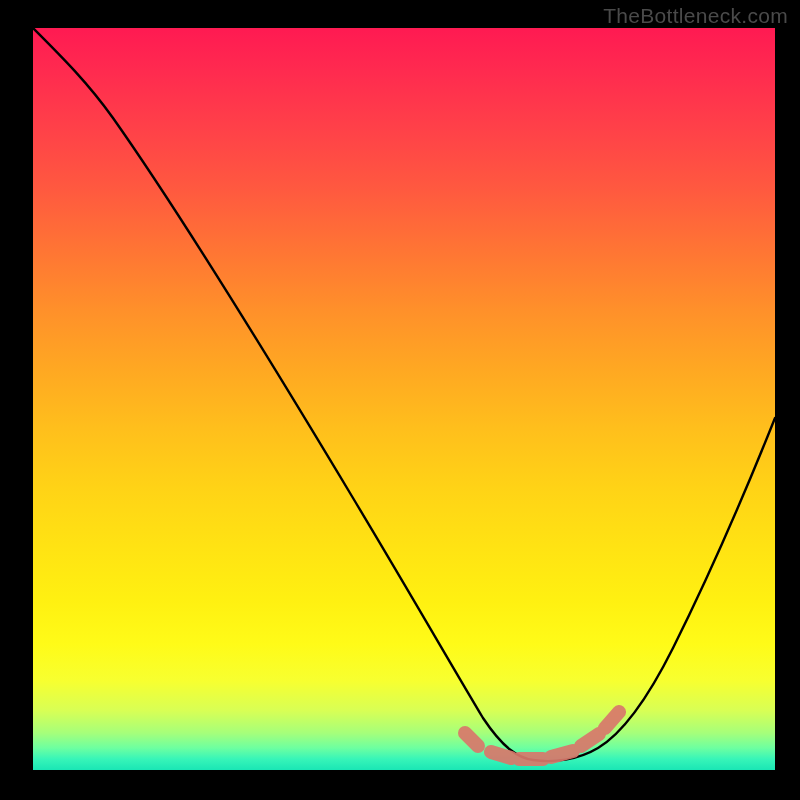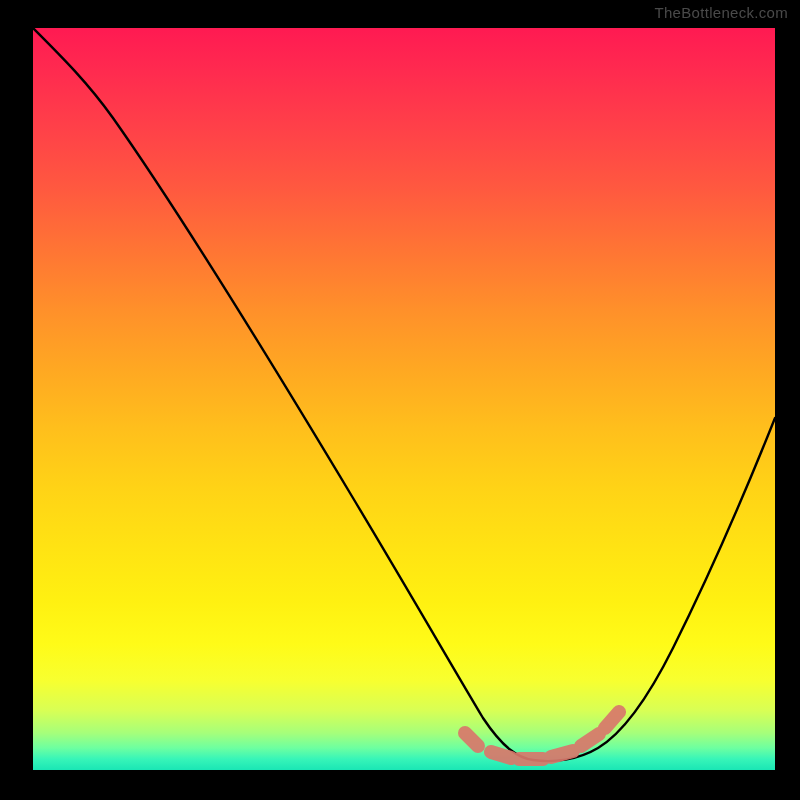--- a/index.html
+++ b/index.html
@@ -15,21 +15,21 @@
     position: relative;
     width: 800px;
     height: 800px;
     background: #000;
   }
   .watermark {
     position: absolute;
     top: 4px;
     right: 12px;
     color: #4a4a4a;
-    font-size: 15px;
+    font-size: 21px;
     font-weight: 500;
     letter-spacing: 0.3px;
     z-index: 10;
   }
   .plot-area {
     position: absolute;
     left: 33px;
     top: 28px;
     width: 742px;
     height: 742px;

